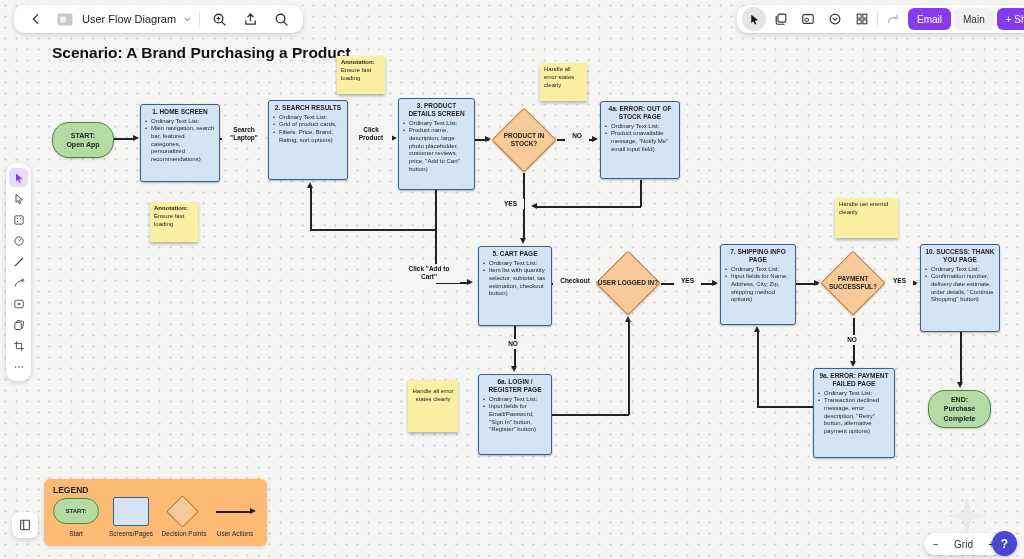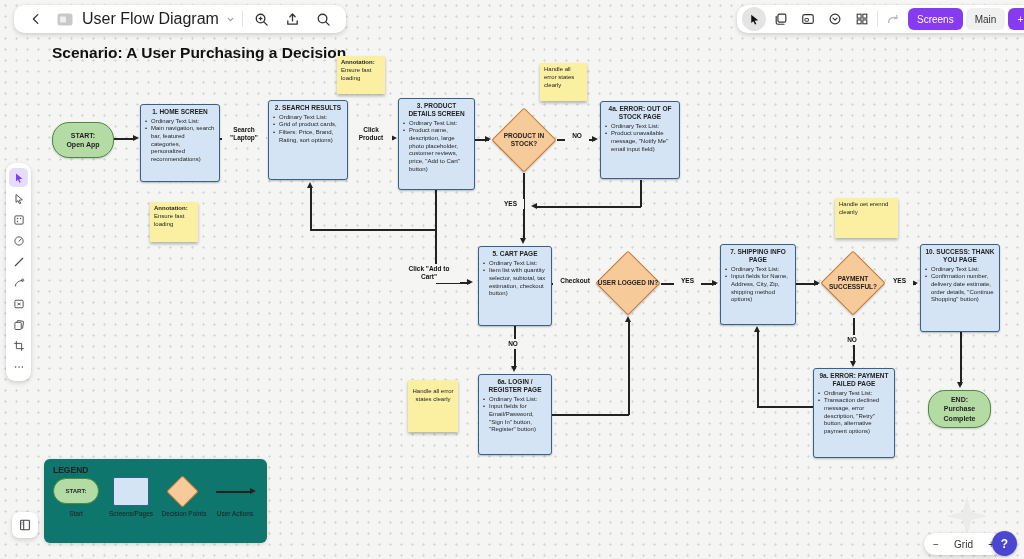--- a/index.html
+++ b/index.html
@@ -11,21 +11,21 @@
     background-image:radial-gradient(circle, #d9d9d7 1px, transparent 1.3px);
     background-size:11px 11px;
     color:#1e1e1e;
   }
   
   .pill { position:absolute; background:#fff; border-radius:10px; box-shadow:0 2px 5px rgba(0,0,0,.15), 0 0 1px rgba(0,0,0,.12); display:flex; align-items:center; }
   .tl-bar { left:14px; top:5px; height:28px; padding:0 10px; gap:7px; }
   .tr-bar { left:737px; top:5px; height:28px; padding:0 5px; gap:3px; }
   .icon-btn { width:24px; height:24px; display:flex; align-items:center; justify-content:center; border-radius:6px; flex:none; }
   .icon-btn.active { background:#e4e4e4; border-radius:50%; }
-  .doc-title { font-size:16px; color:#1e1e1e; white-space:nowrap; }
+  .doc-title { font-size:11px; color:#1e1e1e; white-space:nowrap; }
   .vdiv { width:1px; height:16px; background:#e3e3e3; flex:none; }
   .btn { height:22px; border-radius:6px; font-size:10px; display:flex; align-items:center; padding:0 9px; white-space:nowrap; }
   .btn-purple { background:#873bf0; color:#fff; }
   .btn-gray { background:#f0f0f0; color:#333; }
   .left-bar { left:6px; top:163px; width:25px; flex-direction:column; padding:5px 0; gap:2px; border-radius:9px; }
   .left-bar .icon-btn { width:19px; height:19px; }
   .left-bar .icon-btn.sel { background:#e8dcfc; border-radius:5px; }
   .corner-btn { left:12px; top:512px; width:26px; height:26px; justify-content:center; border-radius:7px; }
   .zoom-pill { left:924px; top:533px; width:79px; height:22px; border-radius:11px; padding:0 9px; justify-content:space-between; font-size:10px; color:#333; }
   .help-circle { position:absolute; left:992px; top:531px; width:25px; height:25px; border-radius:50%; background:#4a46d2; color:#fff; font-size:12px; font-weight:bold; display:flex; align-items:center; justify-content:center; box-shadow:0 1px 3px rgba(0,0,0,.25); }
@@ -46,34 +46,34 @@
   .sticky.centered { text-align:center; }
   .eh { position:absolute; height:1.5px; background:#222; }
   .ev { position:absolute; width:1.5px; background:#222; }
   .ah { position:absolute; width:0; height:0; }
   .ah-r { border-top:3.5px solid transparent; border-bottom:3.5px solid transparent; border-left:6.5px solid #222; }
   .ah-l { border-top:3.5px solid transparent; border-bottom:3.5px solid transparent; border-right:6.5px solid #222; }
   .ah-u { border-left:3.5px solid transparent; border-right:3.5px solid transparent; border-bottom:6.5px solid #222; }
   .ah-d { border-left:3.5px solid transparent; border-right:3.5px solid transparent; border-top:6.5px solid #222; }
   .edge-label { position:absolute; background:#f5f5f4; font-size:6.5px; font-weight:600; text-align:center; line-height:1.3; color:#111; padding:1px 2px; }
   
-  .legend { position:absolute; left:44px; top:459px; width:223px; height:84px; background:#0f766e; border-radius:6px; box-shadow:0 1px 4px rgba(0,0,0,.14); }
+  .legend { position:absolute; left:44px; top:479px; width:223px; height:67px; background:#fdba74; border-radius:6px; box-shadow:0 1px 4px rgba(0,0,0,.14); }
   .legend-title { position:absolute; left:9px; top:6px; font-size:8.5px; font-weight:bold; }
   .legend-label { position:absolute; font-size:6.5px; text-align:center; top:51px; }
   .lg-start { position:absolute; left:9px; top:19px; width:46px; height:26px; border-radius:13px; background:#b4dba4; border:1.5px solid #4c8a3f; display:flex; align-items:center; justify-content:center; font-size:6px; font-weight:bold; }
   .lg-rect { position:absolute; left:69px; top:18px; width:36px; height:29px; background:#d5e4f5; border:1.5px solid #35618e; border-radius:2px; }
   .lg-diamond { position:absolute; left:127px; top:21px; width:23px; height:23px; background:#f7ca9a; border:1.5px solid #c5752c; transform:rotate(45deg); border-radius:2px; }
   .lg-arrow-line { position:absolute; left:172px; top:32px; width:36px; height:1.5px; background:#222; }
   .lg-arrow-head { position:absolute; left:206px; top:29px; }
   svg { display:block; }
 </style>
 </head>
 <body>
 
-<div class="canvas-title">Scenario: A User Purchasing a Decision</div>
+<div class="canvas-title">Scenario: A Brand Purchasing a Product</div>
 
 <div>
 
   <div class="eh" style="left:114px;top:138px;width:20px"></div>
   <div class="ah ah-r" style="left:133px;top:135px"></div>
 
   <div class="eh" style="left:220px;top:138px;width:44px"></div>
   <div class="ah ah-r" style="left:261px;top:135px"></div>
 
   <div class="eh" style="left:350px;top:138px;width:44px"></div>
@@ -380,21 +380,21 @@
         <rect x="9" y="9" width="4.5" height="4.5" fill="none" stroke="#333" stroke-width="1.2"></rect>
       </svg>
   </div>
   <div class="vdiv"></div>
   <div class="icon-btn">
     <svg width="14" height="14" viewBox="0 0 16 16">
         <path d="M3 12 C3 6.5 9 5 12 6.8" fill="none" stroke="#b5b5b5" stroke-width="1.4" stroke-linecap="round"></path>
         <polyline points="12.2,3.8 12.8,7 9.6,7.6" fill="none" stroke="#b5b5b5" stroke-width="1.4" stroke-linecap="round" stroke-linejoin="round"></polyline>
       </svg>
   </div>
-  <div class="btn btn-purple">Screens</div>
+  <div class="btn btn-purple">Email</div>
   <div class="btn btn-gray">Main</div>
   <div class="btn btn-purple">+ Share</div>
 </div>
 
 <div class="pill left-bar">
   <div class="icon-btn sel">
     <svg width="12" height="12" viewBox="0 0 16 16">
         <path d="M4 2 L12.5 9 L8.3 9.6 L10.3 13.6 L8.6 14.3 L6.6 10.3 L4 12.4 Z" fill="#7d3ff2"></path>
       </svg>
   </div>

